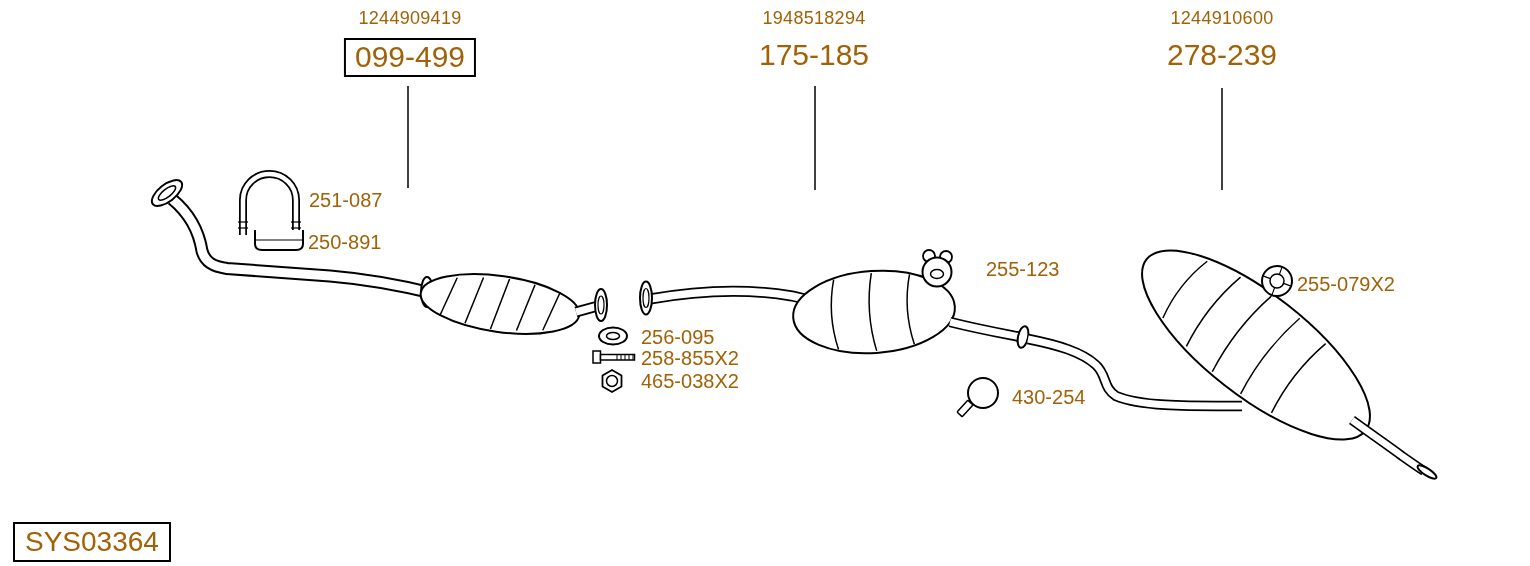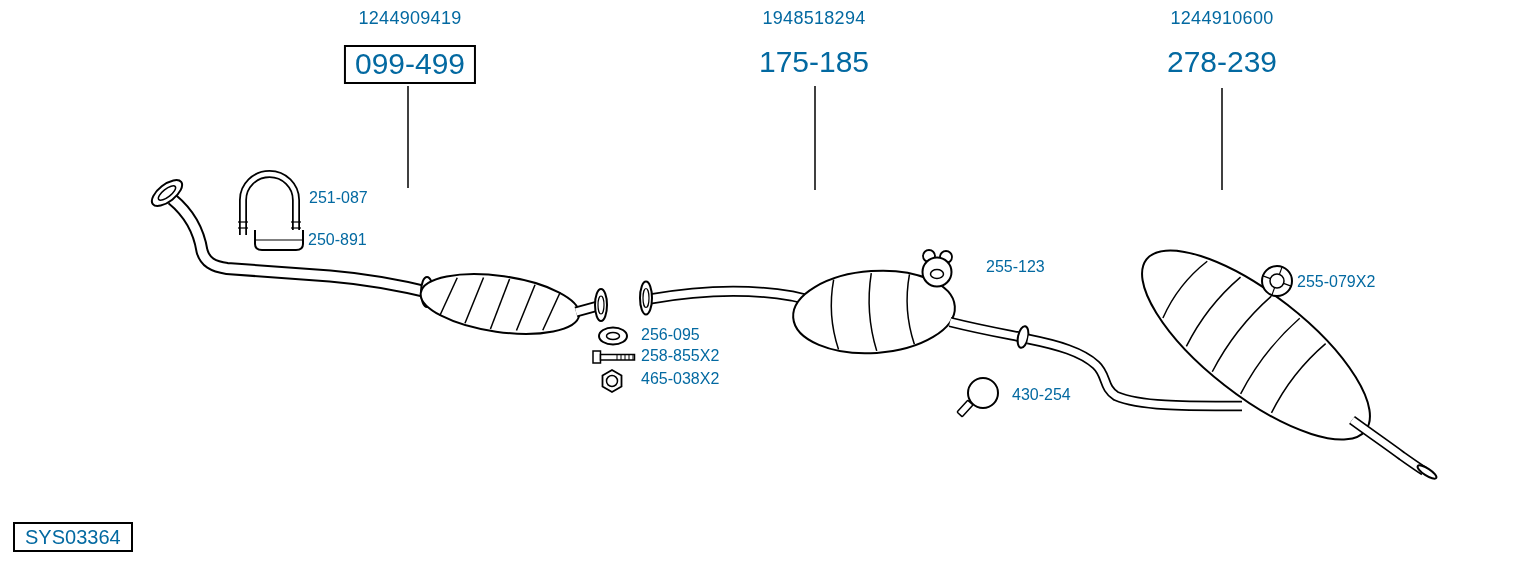--- a/index.html
+++ b/index.html
@@ -1,27 +1,27 @@
 <!DOCTYPE html>
 <html><head>
 <meta charset="utf-8">
 <style>
   html,body{margin:0;padding:0;background:#ffffff;}
   .canvas{
     position:relative;width:1530px;height:566px;background:#ffffff;
-    font-family:"Liberation Sans",sans-serif;color:#0369a1;overflow:hidden;
+    font-family:"Liberation Sans",sans-serif;color:#a16207;overflow:hidden;
   }
   .drawing{position:absolute;left:0;top:0;}
   .assembly-label{position:absolute;top:8px;transform:translateX(-50%);text-align:center;}
   .oe-ref{font-size:18px;letter-spacing:.3px;}
-  .part-code{font-size:30px;margin-top:16px;display:inline-block;line-height:1.15;}
+  .part-code{font-size:30px;margin-top:9px;display:inline-block;line-height:1.15;}
   .part-code.boxed{border:2px solid #000;padding:0 9px;}
-  .part-label{position:absolute;font-size:16px;line-height:1;white-space:nowrap;text-align:right;}
+  .part-label{position:absolute;font-size:20px;line-height:1;white-space:nowrap;text-align:right;}
   .sys-code{
-    position:absolute;left:13px;top:522px;font-size:20px;line-height:1.2;
+    position:absolute;left:13px;top:522px;font-size:28px;line-height:1.2;
     border:2px solid #000;padding:1px 10px;
   }
 </style>
 </head>
 <body>
 
 <div class="canvas">
 
   <svg class="drawing" width="1530" height="566" viewBox="0 0 1530 566">
 

